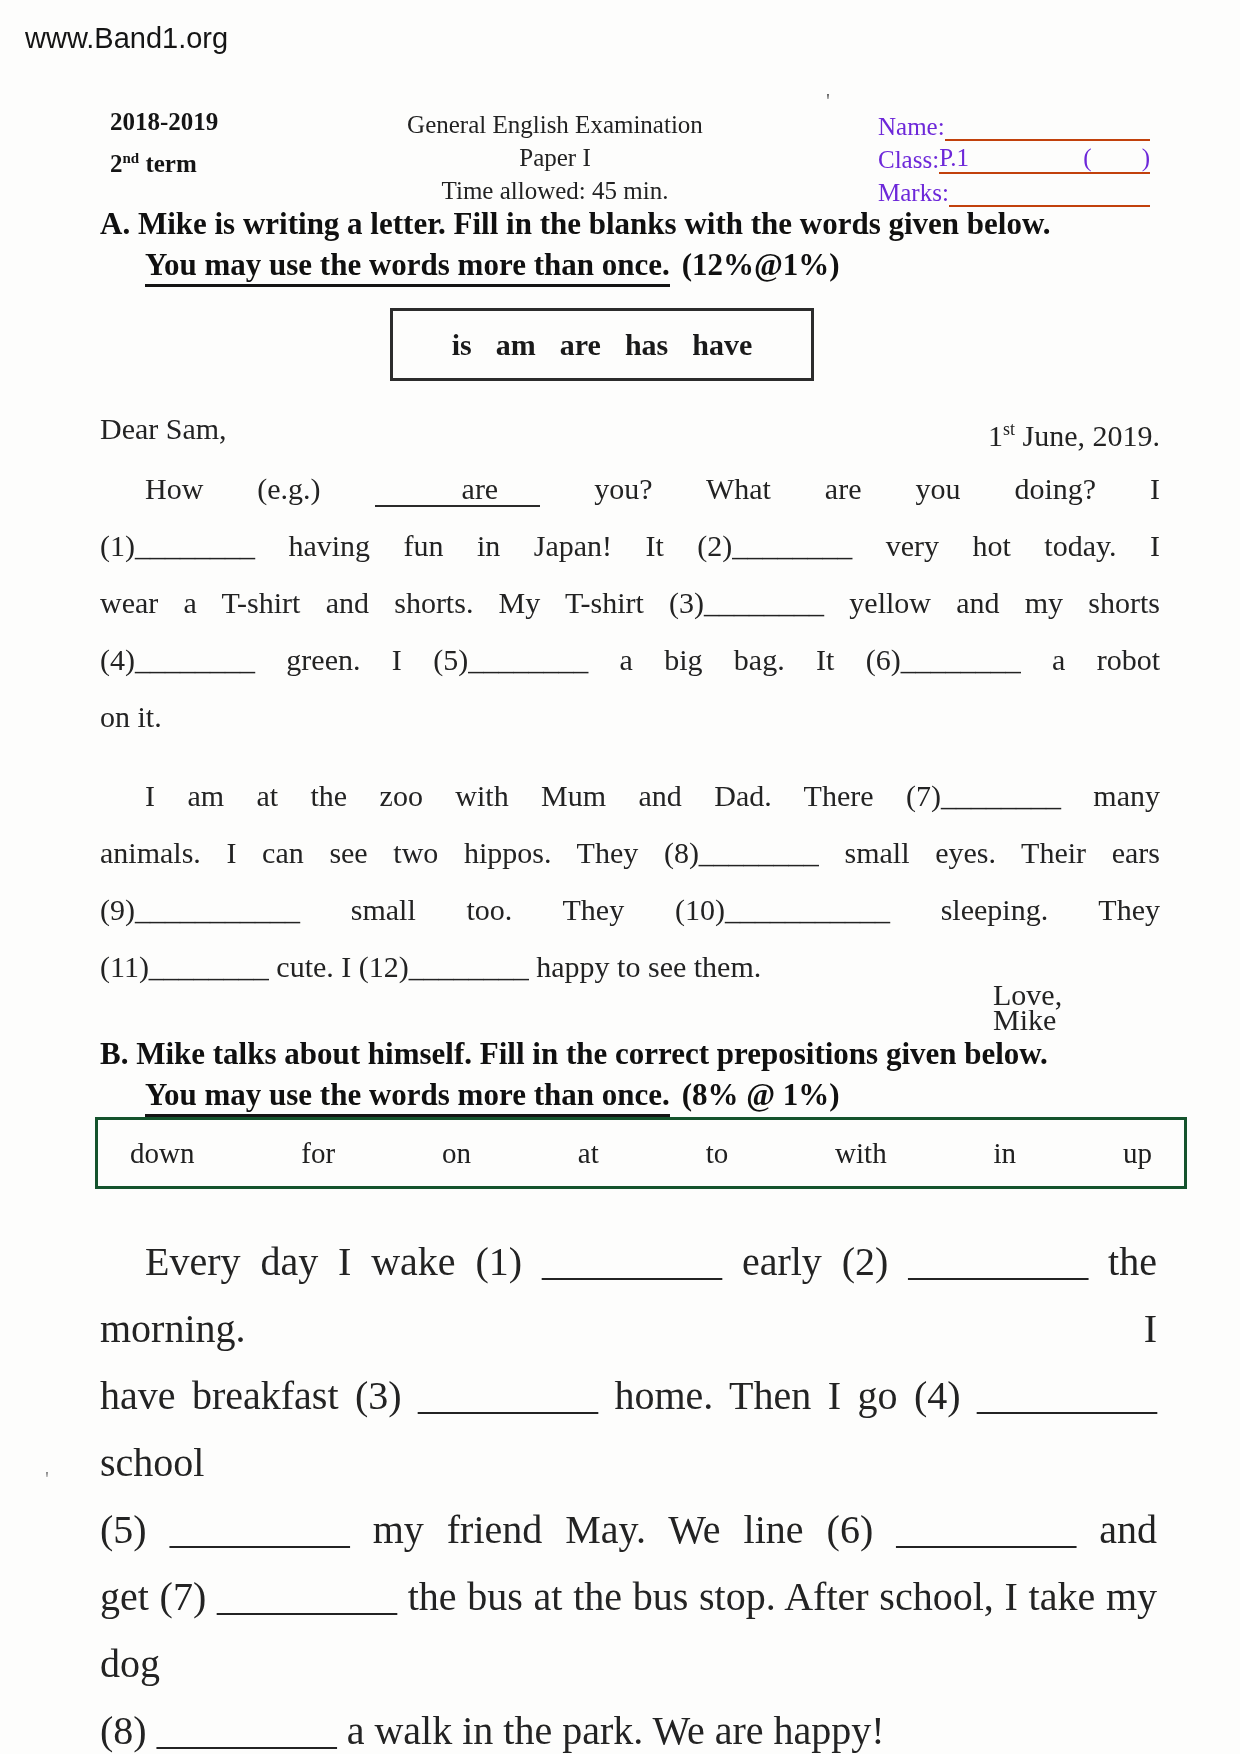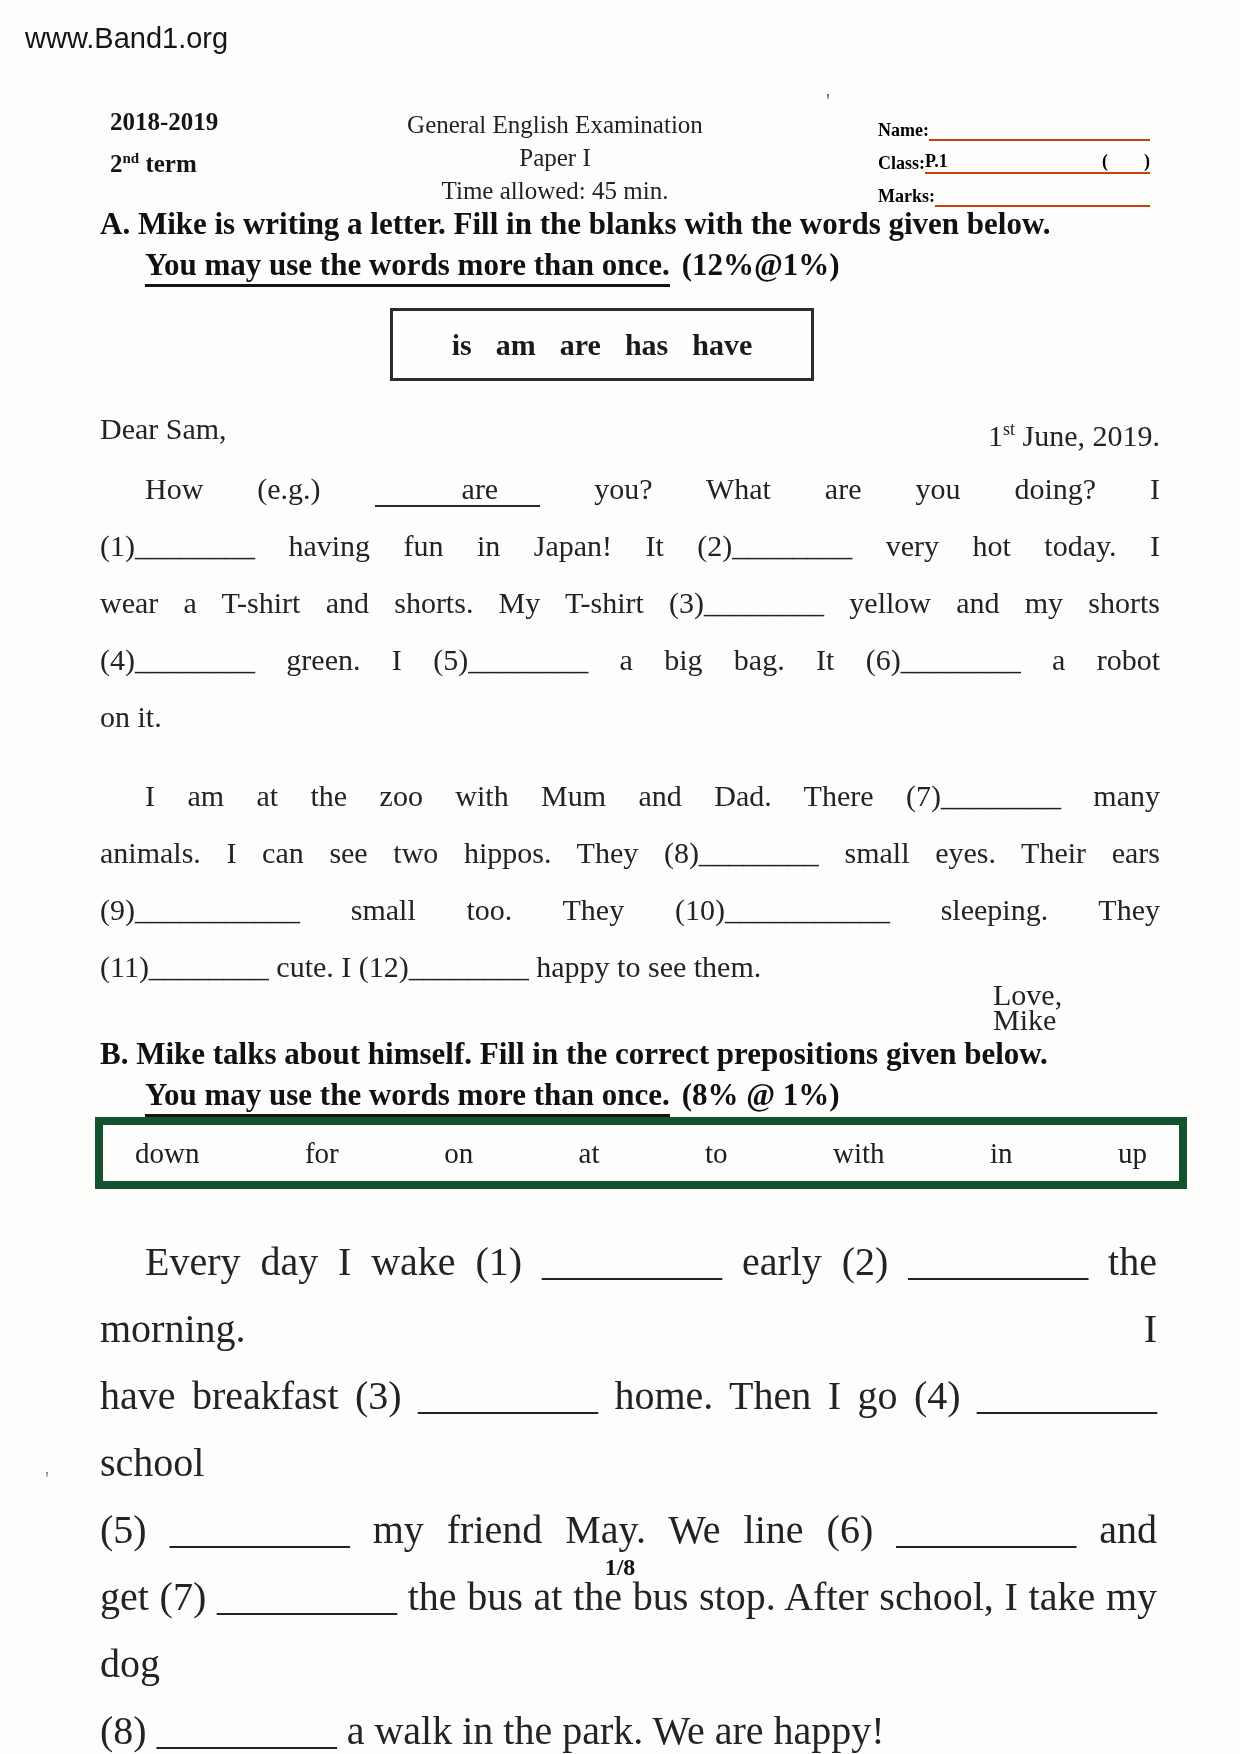--- a/index.html
+++ b/index.html
@@ -13,39 +13,39 @@
   
   .tick{position:absolute;font-size:22px;color:#666;}
   .tick1{left:826px;top:88px;}
   .tick2{left:45px;top:1466px;color:#8a8a8a;}
   
   .hdr-left{position:absolute;left:110px;top:104px;font-size:25px;font-weight:700;
     color:#151515;line-height:36px;}
   sup{font-size:0.6em;}
   .hdr-center{position:absolute;left:350px;top:108px;width:410px;text-align:center;
     font-size:25px;line-height:33px;color:#222;}
-  .hdr-right{position:absolute;left:878px;top:108px;width:272px;font-size:18px;color:#000000;font-weight:bold;}
+  .hdr-right{position:absolute;left:878px;top:108px;width:272px;font-size:25px;color:#6d28d9;}
   .hr-row{display:flex;align-items:flex-end;height:33px;}
   .hr-label{white-space:nowrap;}
   .hr-fill{flex:1;border-bottom:2px solid #c2410c;height:30px;
     display:flex;justify-content:space-between;align-items:flex-end;}
   
   .sec-head{position:absolute;left:100px;width:1105px;font-weight:700;color:#101010;
     font-size:31px;line-height:40px;white-space:nowrap;}
   .sec-head .l2{margin-left:45px;margin-top:1px;}
   .secA{top:204px;}
   .secB{top:1034px;}
   .undl{border-bottom:3px solid #141414;padding-bottom:2px;}
   .mnote{margin-left:12px;}
   
   .boxA{position:absolute;left:390px;top:308px;width:424px;height:73px;
     border:3px solid #2c2c2c;box-sizing:border-box;display:flex;align-items:center;
     justify-content:center;gap:24px;font-size:30px;font-weight:700;color:#1a1a1a;}
   .boxB{position:absolute;left:95px;top:1117px;width:1092px;height:72px;
-    border:8px solid #14532d;box-sizing:border-box;display:flex;align-items:center;
+    border:3px solid #14532d;box-sizing:border-box;display:flex;align-items:center;
     justify-content:space-between;padding:0 32px;font-size:29px;color:#202020;}
   
   .letter{position:absolute;left:100px;top:398px;width:1060px;font-size:30px;color:#232323;}
   .salrow{display:flex;justify-content:space-between;align-items:flex-start;
     height:62px;line-height:62px;gap:28px;}
   .aline{line-height:57px;}
   .just{text-align:justify;text-align-last:justify;}
   .ind{text-indent:45px;}
   .p2{margin-top:22px;}
   .l11{position:relative;}
@@ -160,15 +160,14 @@
   </div>
 
   <div class="parab">
     <div class="just ind">Every day I wake (1) _________ early (2) _________ the morning. I</div>
     <div class="just">have breakfast (3) _________ home. Then I go (4) _________ school</div>
     <div class="just">(5) _________ my friend May. We line (6) _________ and</div>
     <div class="just">get (7) _________ the bus at the bus stop. After school, I take my dog</div>
     <div>(8) _________ a walk in the park. We are happy!</div>
   </div>
 
-  <div class="pagenum">1/8</div>
 
 </div>
 
 </body></html>

